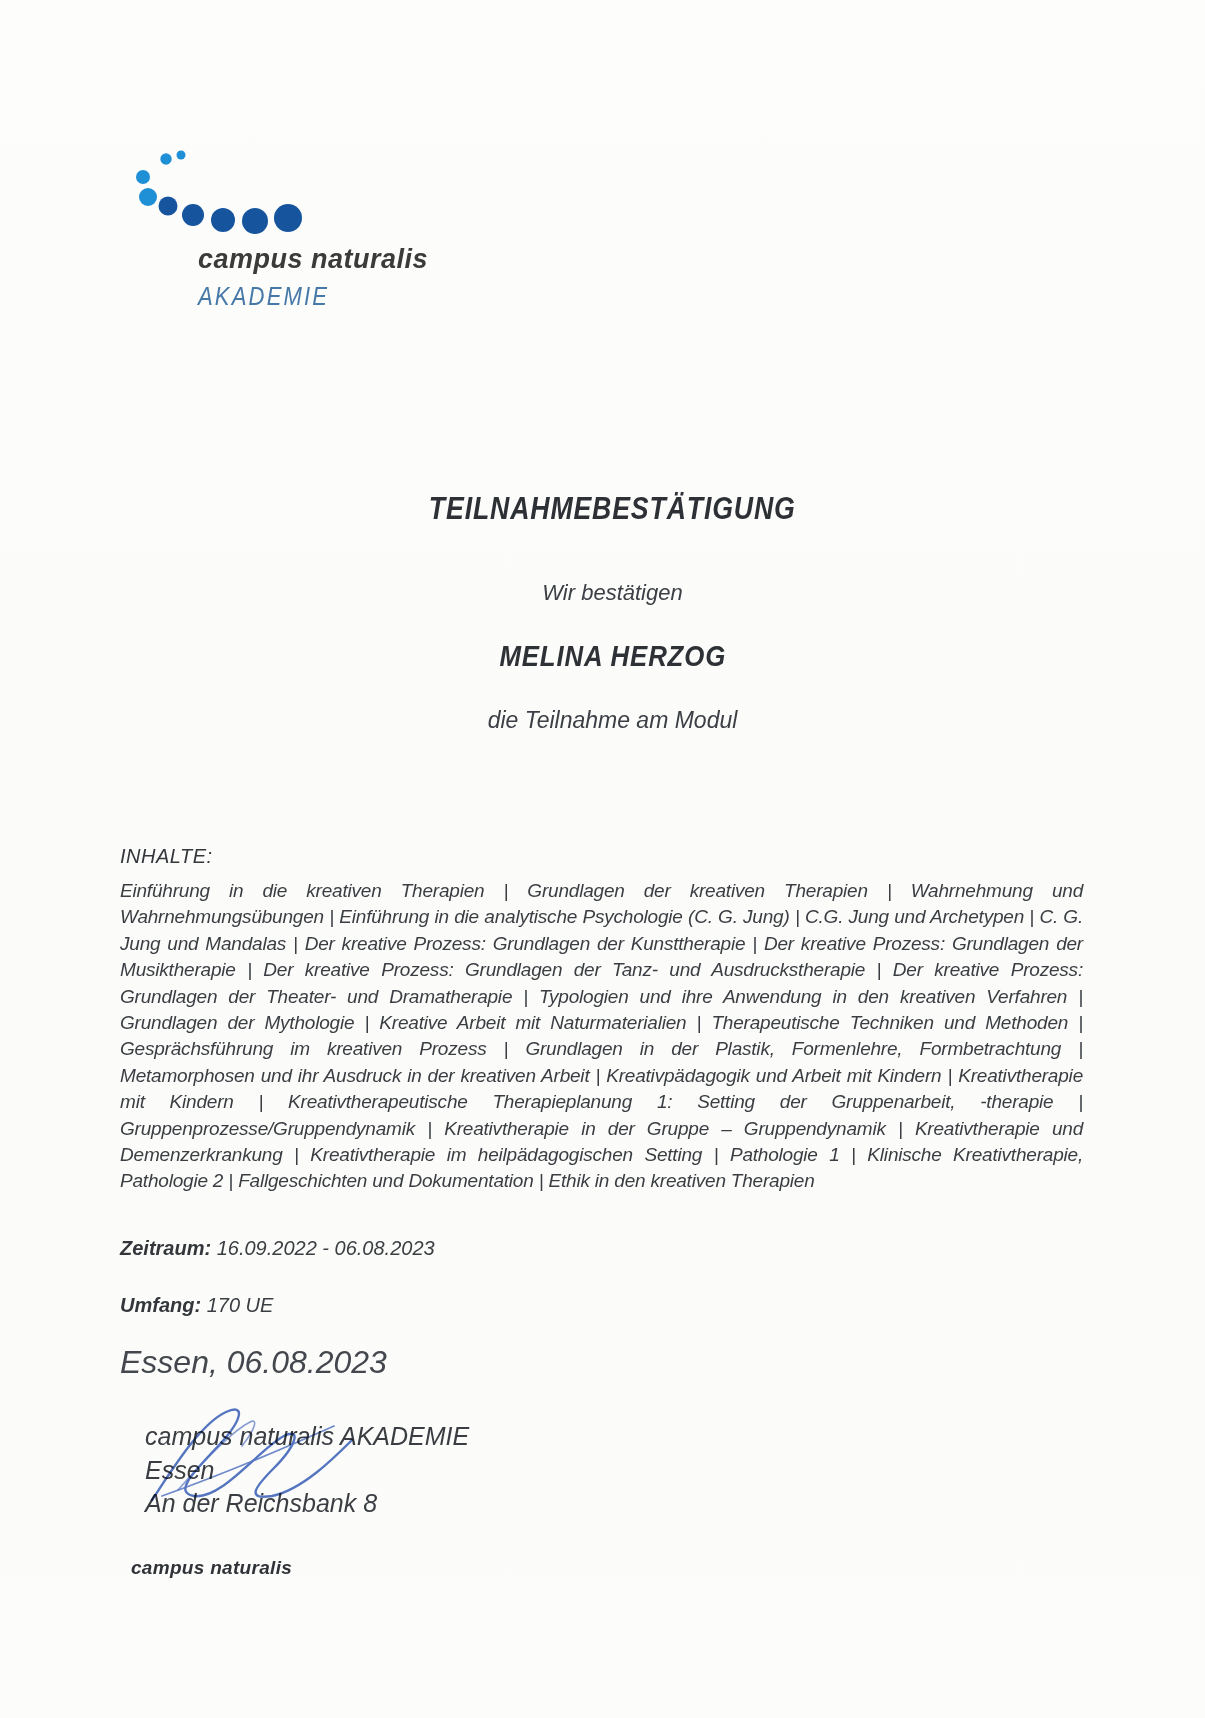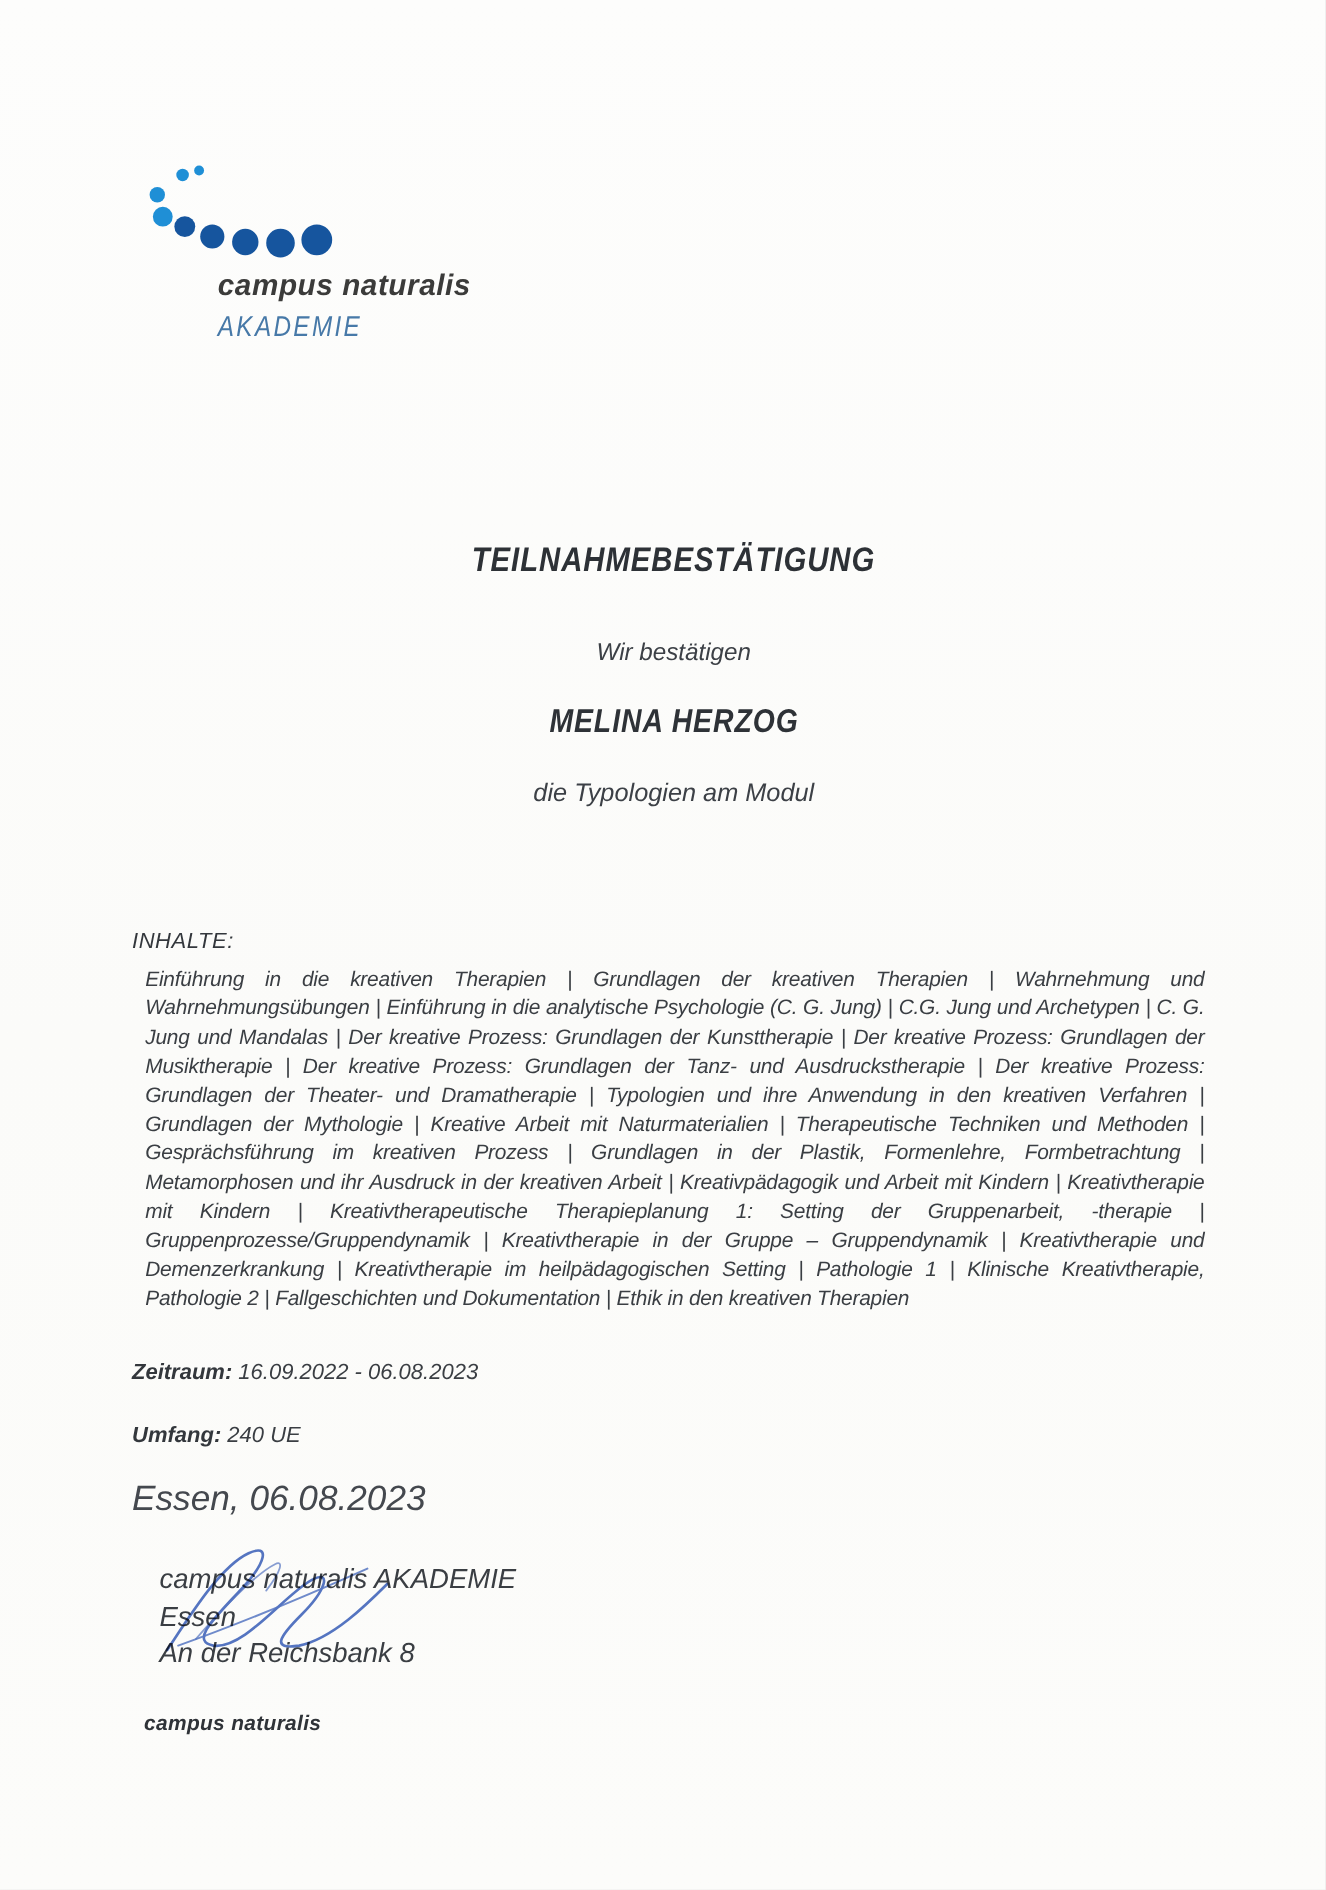--- a/index.html
+++ b/index.html
@@ -44,21 +44,21 @@
   .module-line  { top: 760px; font-size: 32px; font-weight: bold; color: #2d3136; letter-spacing: 1px; }
 
   
   .contents-heading {
     position: absolute; left: 120px; top: 845px;
     font-size: 20px; color: #33373c; letter-spacing: 0.5px;
   }
   .contents-body {
     position: absolute; left: 120px; top: 878px; width: 963px;
     font-size: 19px; line-height: 26.4px; text-align: justify;
-    color: #3a3e43; letter-spacing: -0.2px; margin-left: 12px;
+    color: #3a3e43; letter-spacing: -0.2px;
   }
 
   
   .detail-row { position: absolute; left: 120px; font-size: 20px; color: #3a3e43; white-space: nowrap; }
   .detail-label { font-weight: bold; color: #33373c; }
   .row-zeitraum { top: 1237px; }
   .row-umfang   { top: 1294px; }
   .place-date   {
     position: absolute; left: 120px; top: 1344px;
     font-size: 32px; color: #44484e; white-space: nowrap;
@@ -97,32 +97,32 @@
   <div class="brand">campus naturalis</div>
   <div class="subbrand">AKADEMIE</div>
 
   <div class="center-line title-line">
     <span class="cond">TEILNAHMEBESTÄTIGUNG</span>
   </div>
   <div class="center-line intro-line">Wir bestätigen</div>
   <div class="center-line name-line">
     <span class="cond">MELINA HERZOG</span>
   </div>
-  <div class="center-line confirm-line">die Typologien am Modul</div>
+  <div class="center-line confirm-line">die Teilnahme am Modul</div>
 
   <div class="contents-heading">INHALTE:</div>
   <div class="contents-body">Einführung in die kreativen Therapien  |  Grundlagen der kreativen Therapien  |  Wahrnehmung und Wahrnehmungsübungen | Einführung in die analytische Psychologie (C. G. Jung) | C.G. Jung und Archetypen | C. G. Jung und Mandalas | Der kreative Prozess: Grundlagen der Kunsttherapie | Der kreative Prozess: Grundlagen der Musiktherapie | Der kreative Prozess: Grundlagen der Tanz- und Ausdruckstherapie | Der kreative Prozess: Grundlagen der Theater- und Dramatherapie | Typologien und ihre Anwendung in den kreativen Verfahren | Grundlagen der Mythologie | Kreative Arbeit mit Naturmaterialien | Therapeutische Techniken und Methoden | Gesprächsführung im kreativen Prozess | Grundlagen in der Plastik, Formenlehre, Formbetrachtung | Metamorphosen und ihr Ausdruck in der kreativen Arbeit | Kreativpädagogik und Arbeit mit Kindern | Kreativtherapie mit Kindern | Kreativtherapeutische Therapieplanung 1: Setting der Gruppenarbeit, -therapie | Gruppenprozesse/Gruppendynamik | Kreativtherapie in der Gruppe – Gruppendynamik | Kreativtherapie und Demenzerkrankung | Kreativtherapie im heilpädagogischen Setting | Pathologie 1 | Klinische Kreativtherapie, Pathologie 2 | Fallgeschichten und Dokumentation | Ethik in den kreativen Therapien</div>
 
   <div class="detail-row row-zeitraum">
     <span class="detail-label">Zeitraum:</span>
     <span>16.09.2022 - 06.08.2023</span>
   </div>
   <div class="detail-row row-umfang">
     <span class="detail-label">Umfang:</span>
-    <span>240 UE</span>
+    <span>170 UE</span>
   </div>
   <div class="place-date">Essen, 06.08.2023</div>
 
   <div class="footer-block">
     <div>campus naturalis AKADEMIE</div>
     <div>Essen</div>
     <div>An der Reichsbank 8</div>
   </div>
 
   <svg class="signature-svg" width="235" height="118" viewBox="0 0 235 118">

